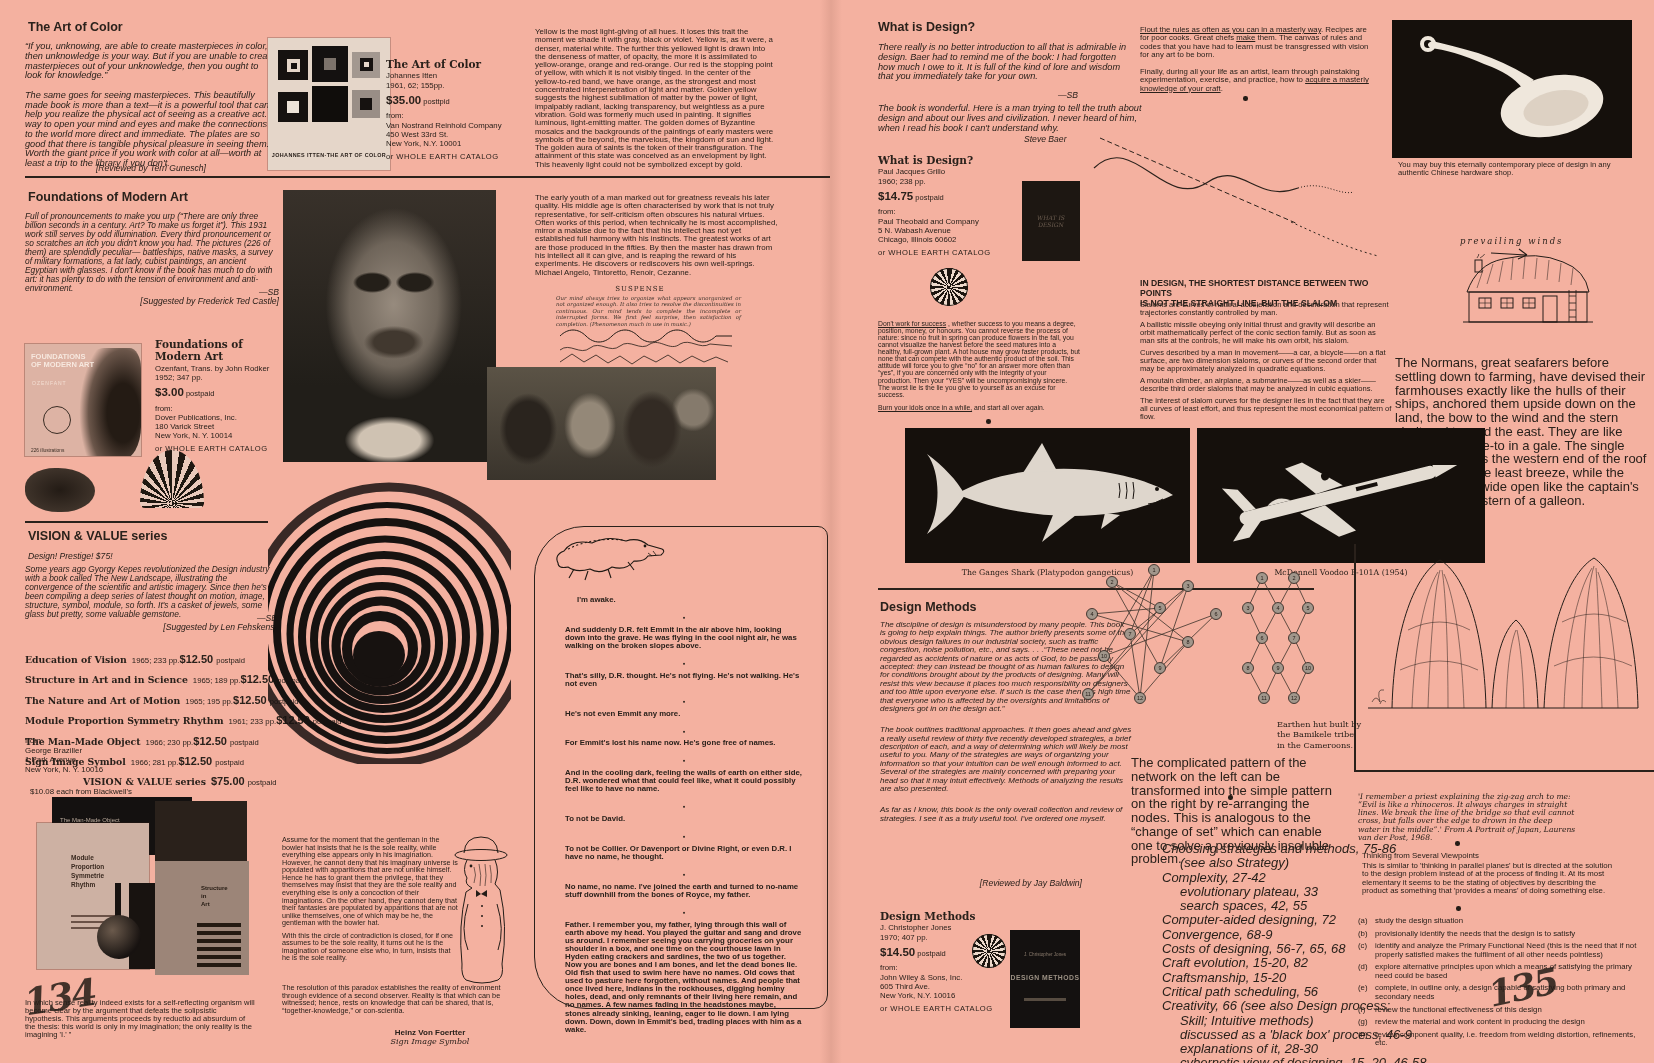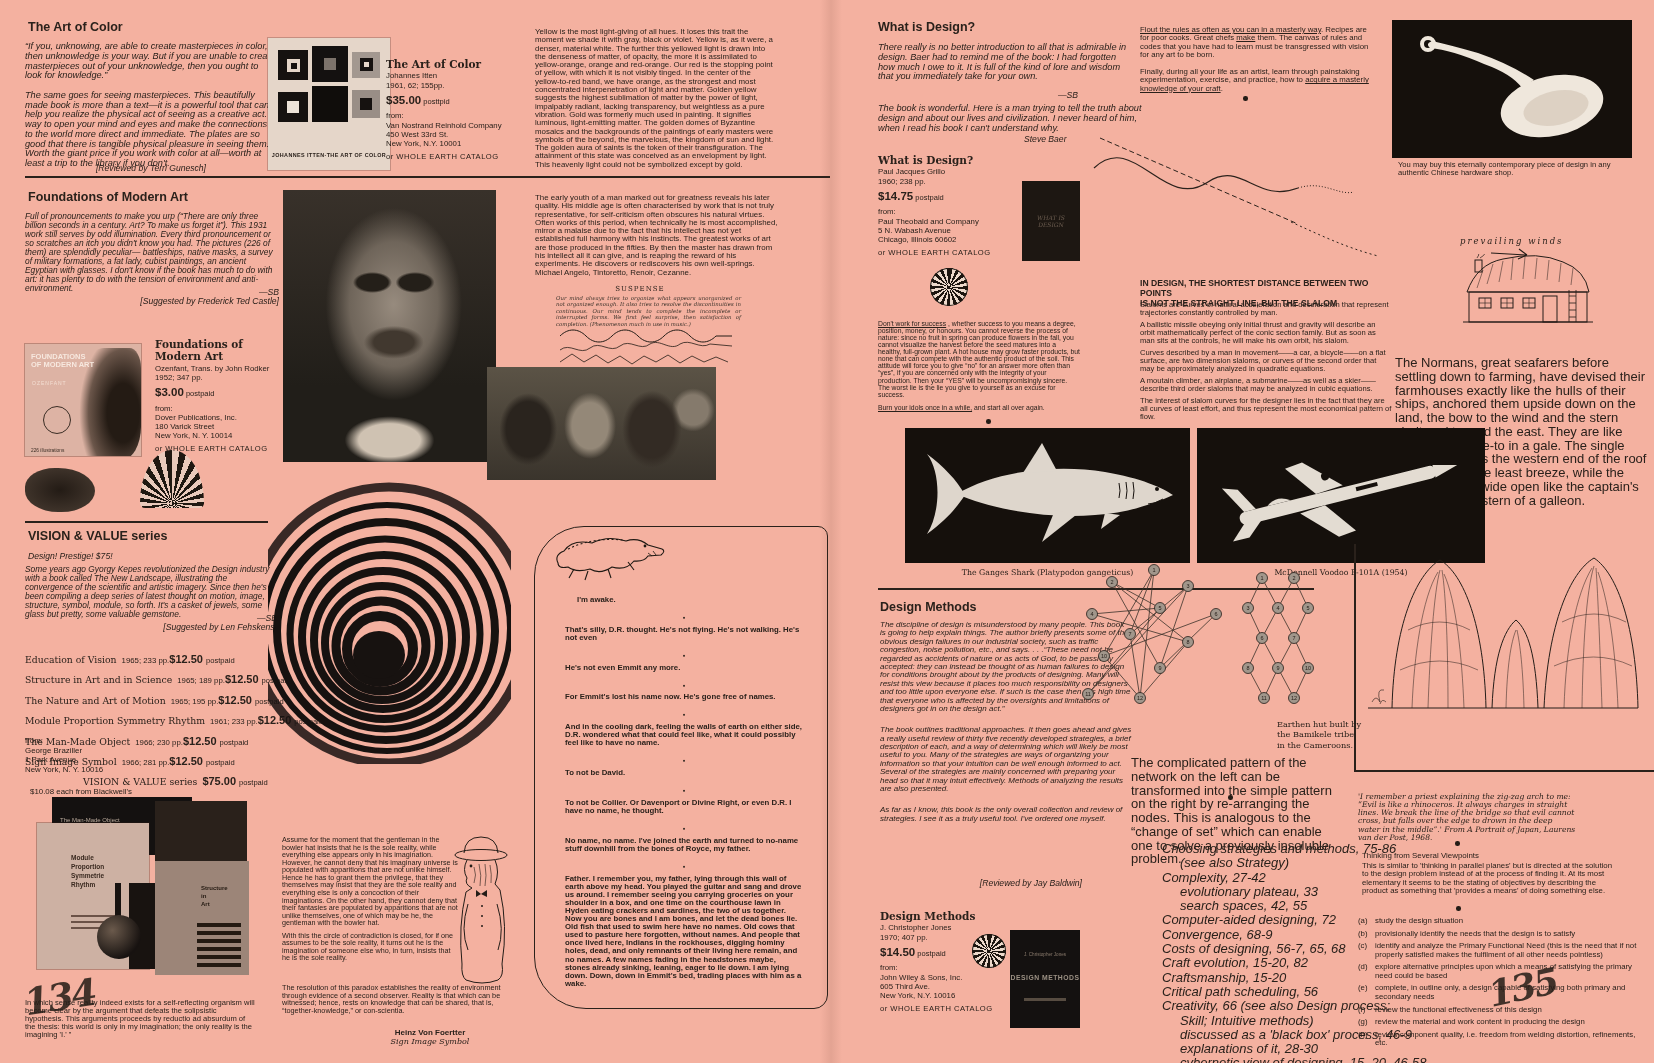--- a/index.html
+++ b/index.html
@@ -24,21 +24,21 @@
   .bi .addr{margin-top:4px}
   .bi .wec{margin-top:5px;letter-spacing:.5px;font-size:7.6px}
   .rule{position:absolute;height:1.5px;background:#2a211b}
   .vrule{position:absolute;width:1.5px;background:#2a211b}
   .sep{position:absolute;width:4.5px;height:4.5px;border-radius:50%;background:#241c16}
   .burst{position:absolute;border-radius:50%;background:repeating-conic-gradient(#1d1610 0 11deg,#ecd9cb 11deg 22deg);box-shadow:inset 0 0 0 1px #1d1610}
   .story{font-weight:700;font-size:7.8px;line-height:1.04}
   .story p{text-indent:12px;margin:12px}
   .story p:not(:first-child)::before{content:"●";display:block;text-align:center;font-size:4.5px;margin:5px 0;text-indent:0}
   .vv-row{margin-bottom:2.4px;white-space:nowrap}
-  .vv-row .vt{font-family:"DejaVu Serif",serif;font-weight:400;font-size:9.3px}
+  .vv-row .vt{font-family:"DejaVu Serif",serif;font-weight:700;font-size:9.3px}
   .vv-row .vi{font-size:7.8px;margin-left:5px}
   .vv-row .vp{font-weight:700;font-size:11px;margin-left:0}
   .vv-row .vs{font-size:7.6px;margin-left:3px}
   .vv-center{padding-left:58px}
   .idx div{font-family:Liberation Sans, sans-serif;font-style:italic;font-size:13px;line-height:1.1}
   .idx .i1{padding-left:18px}
   .steps .row{display:flex;margin-bottom:4px;font-size:7.8px;line-height:1.1}
   .steps .k{width:17px;flex:none}
   .ul{text-decoration:underline}
   .dmrev p{font-style:italic;font-size:8px;line-height:1.05;margin:0 0 13px}
@@ -229,20 +229,21 @@
   <g fill="none" stroke="#1f1913" stroke-width="1.1">
     <path d="M10,32 Q6,24 16,20 Q24,8 44,12 Q60,4 78,10 Q90,6 100,14 L114,18 Q118,20 113,24 L100,25 Q96,31 86,30 Q78,40 64,36 Q52,44 42,38 Q28,42 20,36 Q10,38 10,32 Z"></path>
     <path d="M20,18 Q45,6 75,9" stroke-dasharray="2,2.5"></path>
     <path d="M26,38 l-5,9 M40,40 l-3,9 M60,38 l3,9 M80,31 l6,8"></path>
     <path d="M100,22 l4,3 M105,20 l3,4" stroke-width=".8"></path>
   </g>
   <circle cx="97" cy="15" r="1.4" fill="#1f1913"></circle>
 </svg>
 <div class="abs story" style="left:553px;top:584px;width:262px">
     <p>I'm awake.</p>
+    <p>And suddenly D.R. felt Emmit in the air above him, looking down into the grave.  He was flying in the cool night air, he was walking on the broken slopes above.</p>
     <p>That's silly, D.R. thought.  He's not flying.  He's not walking. He's not even</p>
     <p>He's not even Emmit any more.</p>
     <p>For Emmit's lost his name now.  He's gone free of names.</p>
     <p>And in the cooling dark, feeling the walls of earth on either side, D.R. wondered what that could feel like, what it could possibly feel like to have no name.</p>
     <p>To not be David.</p>
     <p>To not be Collier.  Or Davenport or Divine Right, or even D.R. I have no name, he thought.</p>
     <p>No name, no name.  I've joined the earth and turned to no-name stuff downhill from the bones of Royce, my father.</p>
     <p>Father.  I remember you, my father, lying through this wall of earth above my head.  You played the guitar and sang and drove us around.  I remember seeing you carrying groceries on your shoulder in a box, and one time on the courthouse lawn in Hyden eating crackers and sardines, the two of us together.  Now you are bones and I am bones, and let the dead bones lie.  Old fish that used to swim here have no names.  Old cows that used to pasture here forgotten, without names.  And people that once lived here, Indians in the rockhouses, digging hominy holes, dead, and only remnants of their living here remain, and no names.  A few names fading in the headstones maybe, stones already sinking, leaning, eager to lie down.  I am lying down. Down, down in Emmit's bed, trading places with him as a wake.</p>
   </div>
 

